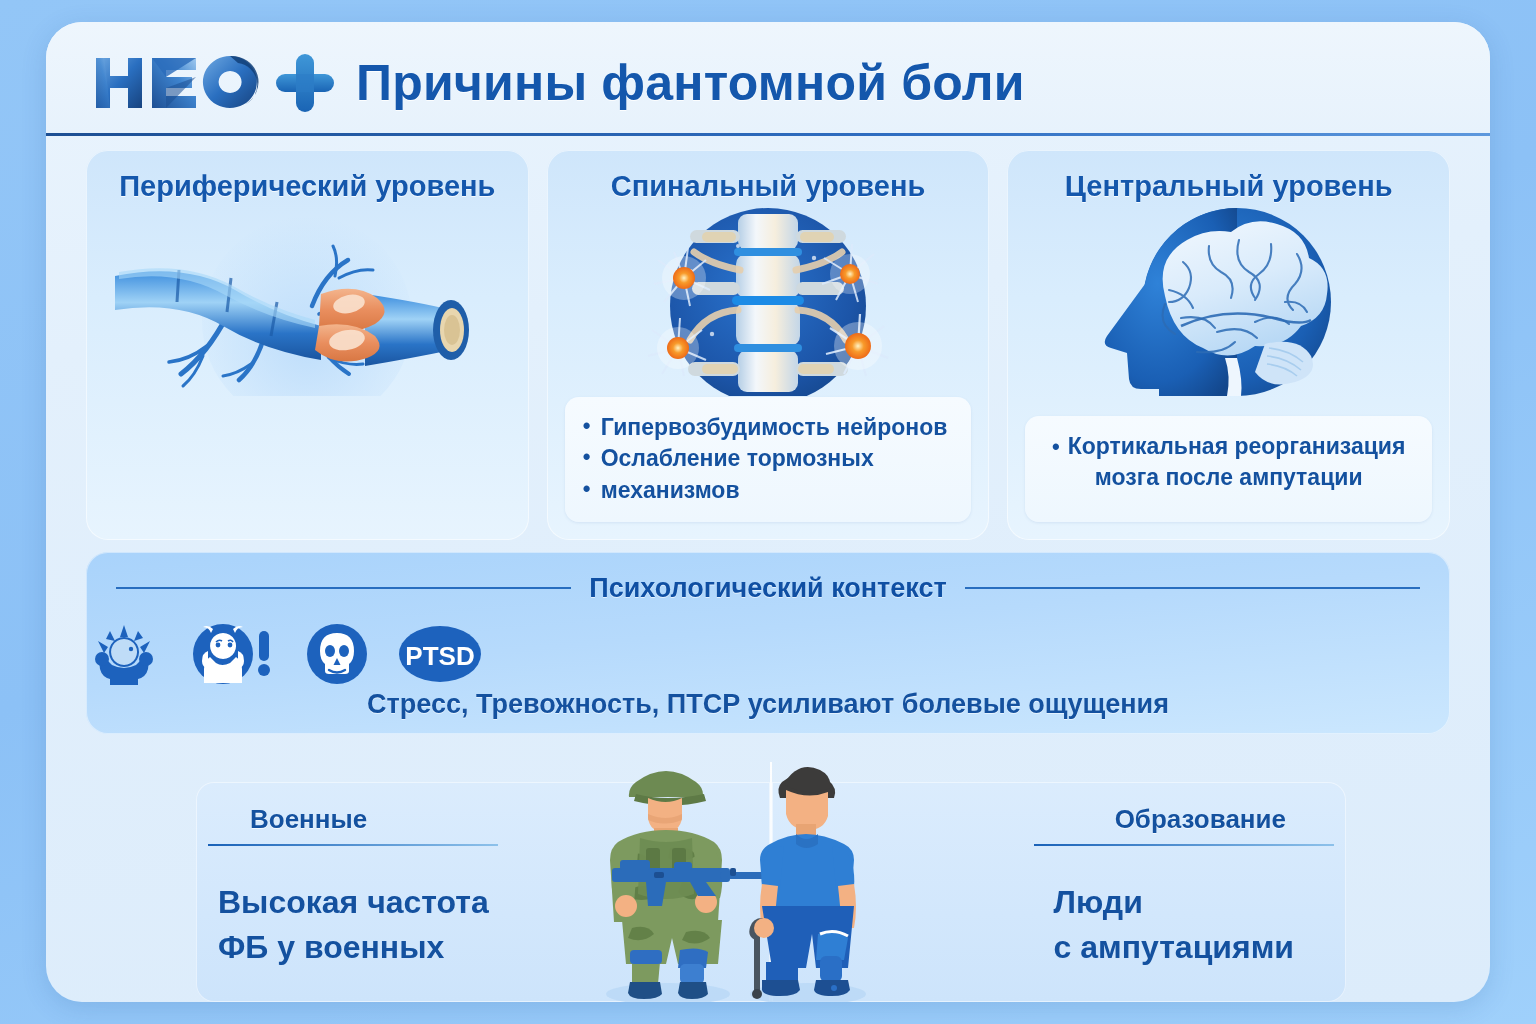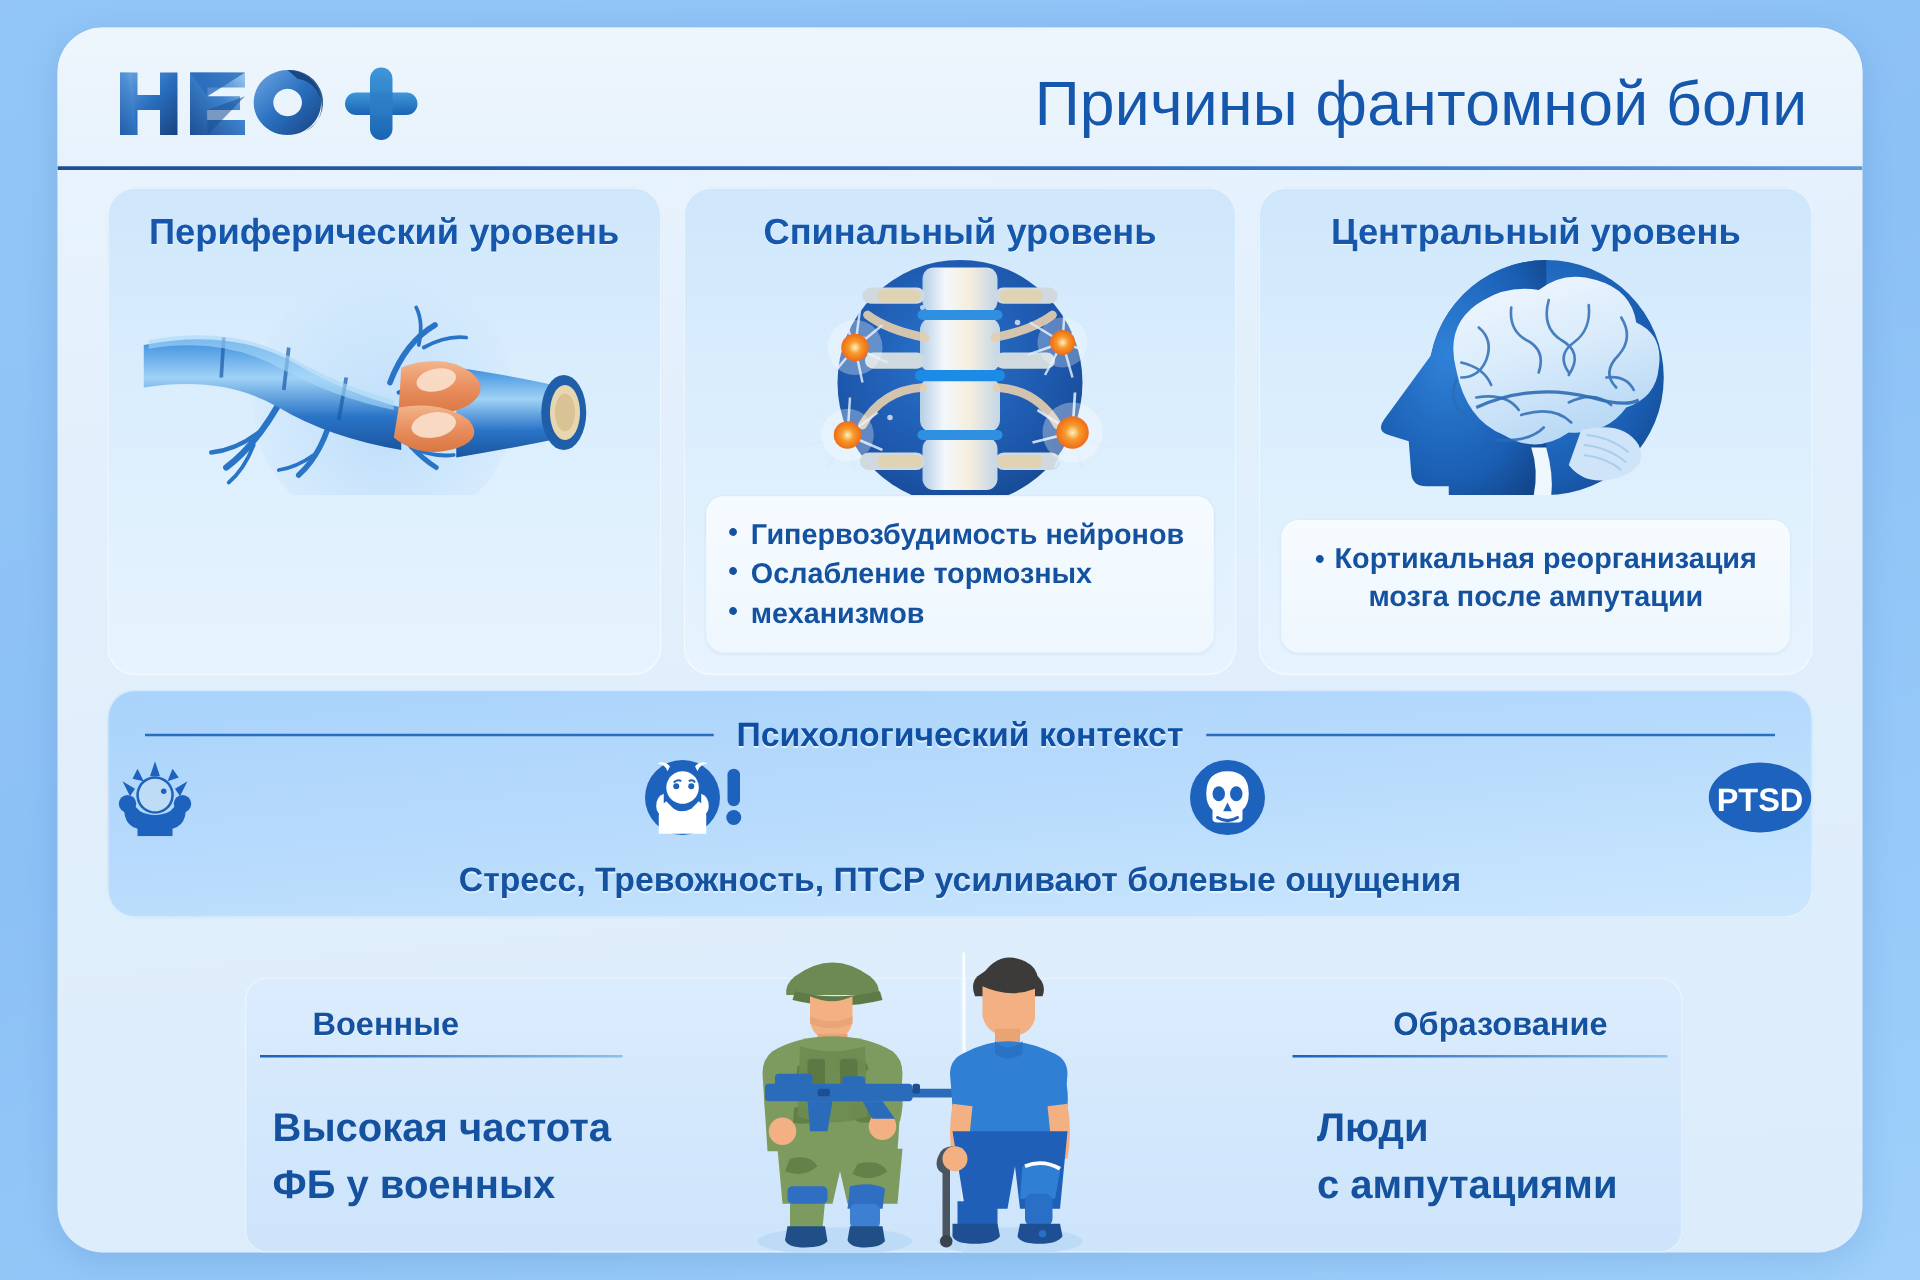--- a/index.html
+++ b/index.html
@@ -19,22 +19,22 @@
 
   
   .header{position:absolute;left:0;top:0;width:100%;height:112px;
     background:linear-gradient(180deg,#eef6fd 0%,#e7f2fc 100%);}
   .header-rule{position:absolute;left:0;top:111px;width:100%;height:3px;
     background:linear-gradient(90deg,#1d4f93 0%,#2f6ec2 60%,#5d98dd 100%);}
   .logo{position:absolute;left:44px;top:30px;width:250px;height:62px;}
   .logo svg{display:block;}
   .title{
     position:absolute;left:310px;top:28px;width:1090px;height:66px;
-    text-align:right;line-height:66px;
-    font-size:50px;font-weight:normal;color:#1457ac;letter-spacing:.2px;
+    text-align:left;line-height:66px;
+    font-size:50px;font-weight:bold;color:#1457ac;letter-spacing:.2px;
     text-shadow:0 1px 0 rgba(255,255,255,.85);
   }
 
   
   .cards{position:absolute;left:40px;top:128px;width:1364px;height:390px;
     display:flex;gap:18px;}
   .card{
     flex:1;border-radius:22px;
     background:linear-gradient(180deg,#cfe6fb 0%,#d9edfd 38%,#e7f4fe 100%);
     position:relative;overflow:hidden;
@@ -71,22 +71,22 @@
     border-radius:22px;
     background:linear-gradient(175deg,#a9d3fb 0%,#b6dafc 45%,#cbe7fe 100%);
     box-shadow:inset 0 0 0 1px rgba(255,255,255,.45);
   }
   .psych-head{position:absolute;top:16px;left:0;width:100%;height:40px;
     display:flex;align-items:center;justify-content:flex-start;gap:18px;padding:0 30px;
     box-sizing:border-box;}
   .psych-head .ln{flex:1;height:2px;background:#1a62b8;opacity:.9;}
   .psych-head .txt{font-size:27px;font-weight:bold;color:#0f4fa3;white-space:nowrap;
     text-shadow:0 1px 0 rgba(255,255,255,.6);}
-  .psych-icons{position:absolute;top:56px;left:0;width:100%;height:64px;
-    display:flex;align-items:center;justify-content:space-between;gap:30px;}
+  .psych-icons{position:absolute;top:72px;left:0;width:100%;height:64px;
+    display:flex;align-items:center;justify-content:flex-start;gap:30px;}
   .psych-caption{position:absolute;bottom:14px;left:0;width:100%;text-align:center;
     font-size:27px;font-weight:bold;color:#14519f;
     text-shadow:0 1px 0 rgba(255,255,255,.55);}
 
   
   .groups{position:absolute;left:150px;top:740px;width:1150px;height:220px;display:flex;}
   .group{
     position:relative;flex:1;height:100%;
     background:linear-gradient(180deg,#dbecfd 0%,#d2e7fc 60%,#cde4fb 100%);
     box-shadow:inset 0 0 0 1px rgba(255,255,255,.5);

